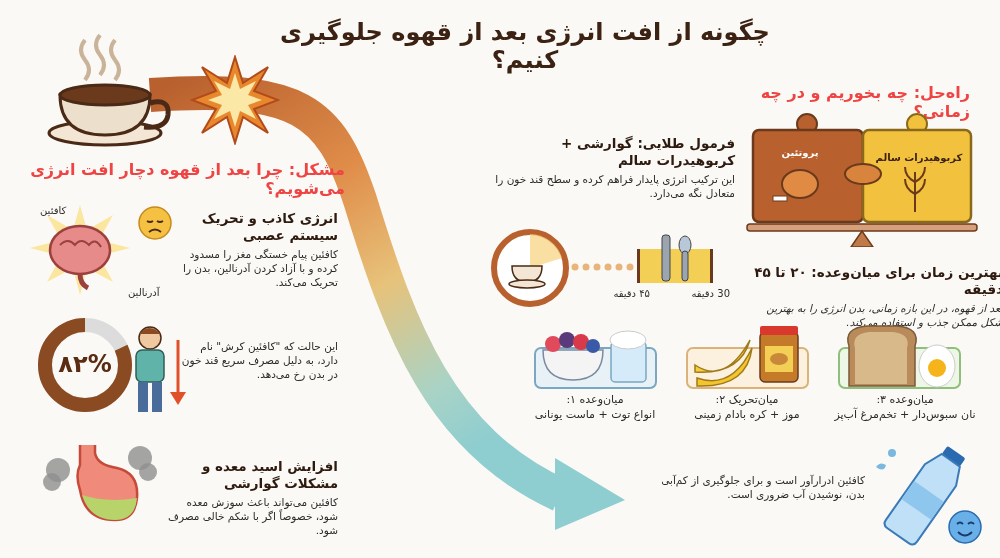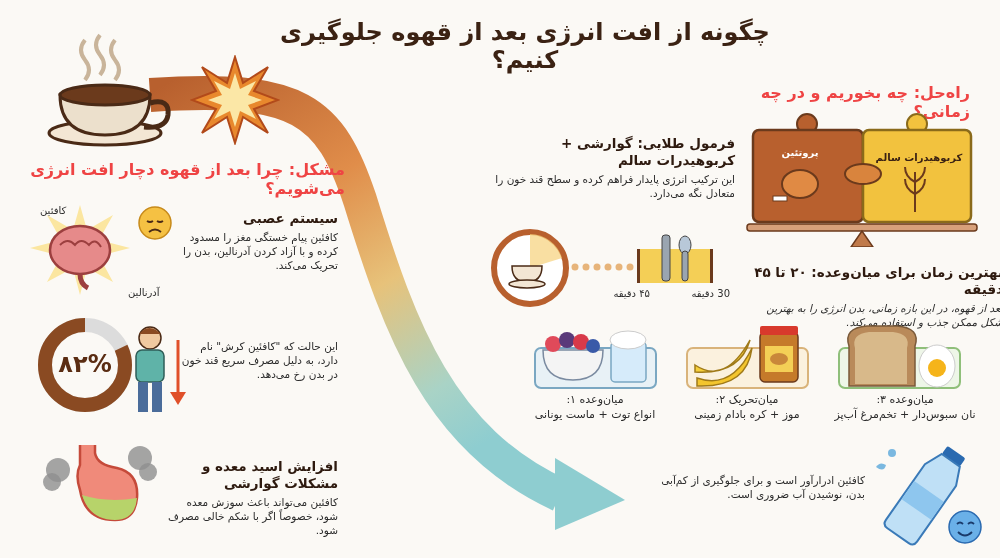--- a/index.html
+++ b/index.html
@@ -66,20 +66,21 @@
   <path d="M55 74 q0 10 8 14" stroke="#9c3f3f" stroke-width="5" fill="none"></path>
 </svg>
 <div class="abs label" style="left:40px;top:205px">کافئین</div>
 <div class="abs label" style="left:128px;top:287px">آدرنالین</div>
 <svg class="abs" style="left:137px;top:205px" width="36" height="36">
   <circle cx="18" cy="18" r="16" fill="#f5c143" stroke="#c78a1a" stroke-width="1.5"></circle>
   <path d="M10 16 q3 2 6 0 M20 16 q3 2 6 0" stroke="#4a2a16" stroke-width="1.8" fill="none"></path>
   <path d="M12 27 q6 -5 12 0" stroke="#4a2a16" stroke-width="1.8" fill="none"></path>
 </svg>
 <div class="abs rtl" style="left:170px;top:210px;width:168px;">
+  <div class="h3">انرژی کاذب و تحریک</div>
   <div class="h3">سیستم عصبی</div>
   <div class="p" style="margin-top:3px;">کافئین پیام خستگی مغز را مسدود کرده و با آزاد کردن آدرنالین، بدن را تحریک می‌کند.</div>
 </div>
 
 <svg class="abs" style="left:35px;top:315px" width="100" height="100">
   <circle cx="50" cy="50" r="40" fill="none" stroke="#dcdcdc" stroke-width="14"></circle>
   <circle cx="50" cy="50" r="40" fill="none" stroke="#8a4a22" stroke-width="14" stroke-dasharray="206 251" transform="rotate(-90 50 50) scale(1 1)" style="transform-origin:50px 50px;transform:rotate(-90deg) scaleY(-1);"></circle>
 </svg>
 <div class="abs" style="left:35px;top:350px;width:100px;text-align:center;font-size:24px;font-weight:bold;color:#5a2c12;">۸۲%</div>
 <svg class="abs" style="left:122px;top:320px" width="65" height="100">

